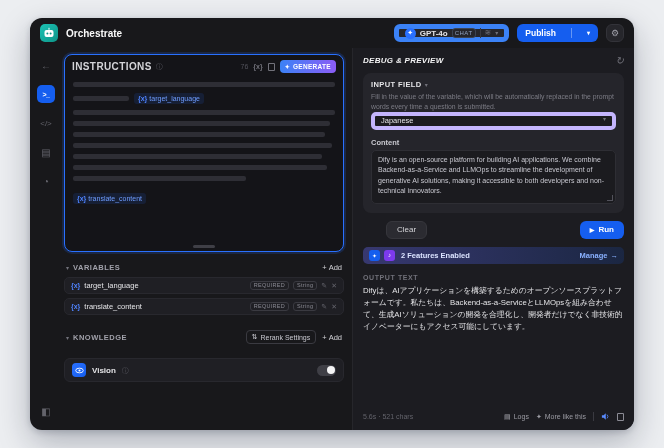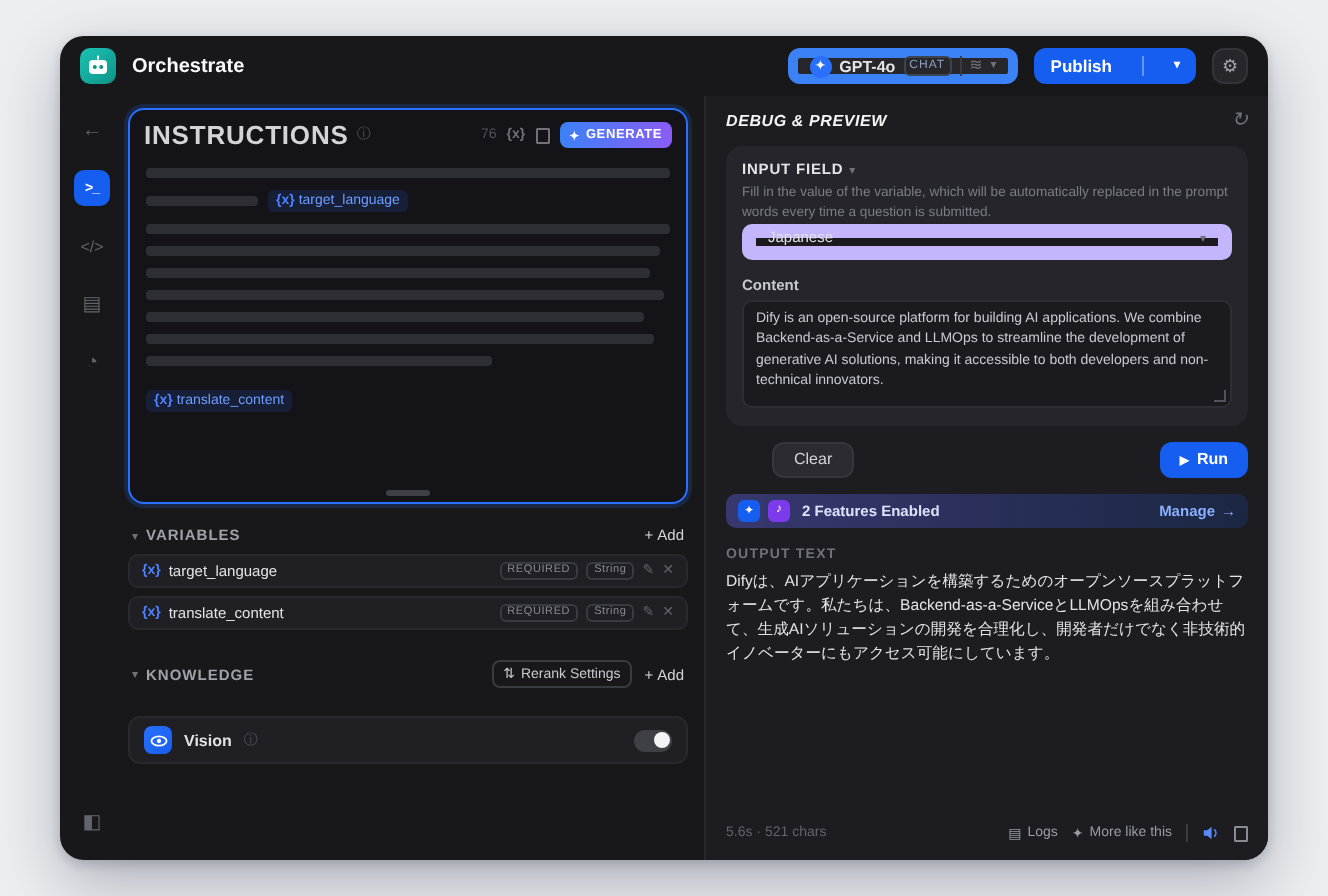--- a/index.html
+++ b/index.html
@@ -48,21 +48,21 @@
   .ric.active { background:#155eef; color:#fff; font-size:7px; font-weight:bold; letter-spacing:-.5px; }
   .ric.bottom { margin-top:auto; }
 
   
   .mid { width:290px; flex:0 0 auto; display:flex; flex-direction:column; padding:6px 8px 8px 2px; min-width:0; }
 
   .inspanel { height:198px; flex:0 0 auto; position:relative; background:#141418;
               border:1px solid #2970ff; box-shadow:0 0 0 2px rgba(41,112,255,.18);
               border-radius:8px; display:flex; flex-direction:column; overflow:hidden; }
   .ins-head { display:flex; align-items:center; gap:4px; padding:5px 7px 4px; }
-  .ins-title { font-size:13px; font-weight:bold; letter-spacing:.4px; color:#d4d4d8; }
+  .ins-title { font-size:10px; font-weight:bold; letter-spacing:.4px; color:#d4d4d8; }
   .info-ic { font-size:7px; color:#52525b; line-height:1; cursor:pointer; }
   .ins-right { margin-left:auto; display:flex; align-items:center; gap:5px; }
   .ins-count { font-size:7px; color:#52525b; }
   .tok-ic { font-size:7px; color:#71717a; font-weight:bold; cursor:pointer; }
   .i-copy { position:relative; width:7px; height:8px; color:#71717a; cursor:pointer; }
   .i-copy::before { content:""; position:absolute; left:0; bottom:0; width:5px; height:6px;
                     border:1px solid currentColor; border-radius:1px; }
   .i-copy::after { content:""; position:absolute; right:0; top:0; width:5px; height:6px;
                    border:1px solid currentColor; border-radius:1px; background:#141418; }
   .gen-btn { height:13px; border:none; border-radius:4px; padding:0 5px; cursor:pointer;
@@ -110,22 +110,22 @@
            padding:8px 10px 9px; display:flex; flex-direction:column; }
   .dbg-head { display:flex; align-items:flex-start; margin-bottom:7px;font-style:italic; }
   .dbg-title { font-size:8px; font-weight:bold; letter-spacing:.3px; color:#f4f4f5; }
   .refresh-ic { margin-left:auto; color:#71717a; font-size:10px; line-height:1; cursor:pointer; }
 
   .card { background:#25252b; border-radius:8px; padding:7px 8px 9px; flex:0 0 auto; }
   .card-head { display:flex; align-items:center; gap:3px; cursor:pointer; }
   .card-title { font-size:7.5px; font-weight:bold; letter-spacing:.4px; color:#e4e4e7; }
   .card-desc { font-size:6.8px; color:#7c7c85; line-height:1.45; margin-top:3px; }
   .flabel { font-size:7.5px; font-weight:bold; color:#c8c8cf; margin-top:8px; margin-bottom:3px; }
-  .select { height:18px; background:#1b1b1f; border:7px solid #c4b5fd; border-radius:5px;
-            display:flex; align-items:flex-end; padding:0 6px; font-size:7.5px; color:#e4e4e7; cursor:pointer;gap:24px; }
+  .select { height:18px; background:#1b1b1f; border:4px solid #c4b5fd; border-radius:5px;
+            display:flex; align-items:flex-start; padding:0 6px; font-size:7.5px; color:#e4e4e7; cursor:pointer;gap:24px; }
   .select .caret { margin-left:auto; color:#71717a; }
   .tarea { height:54px; background:#1b1b1f; border:1px solid #2e2e34; border-radius:5px;
            padding:4px 6px; font-size:7px; color:#c9c9d1; line-height:1.5; position:relative; overflow:hidden; cursor:text; }
   .resize-corner { position:absolute; right:2px; bottom:2px; width:6px; height:6px;
                    border-right:1px solid #52525b; border-bottom:1px solid #52525b; }
 
   .btnrow { display:flex; align-items:center; margin-top:8px;padding-left:23px; }
   .clear-btn { height:18px; padding:0 10px; background:#2b2b31; border:1px solid #36363c; border-radius:6px;
                color:#d4d4d8; font-size:8px; display:flex; align-items:center; cursor:pointer; font-family:inherit; }
   .run-btn { margin-left:auto; height:18px; padding:0 10px; background:#155eef; border:none; border-radius:6px;

